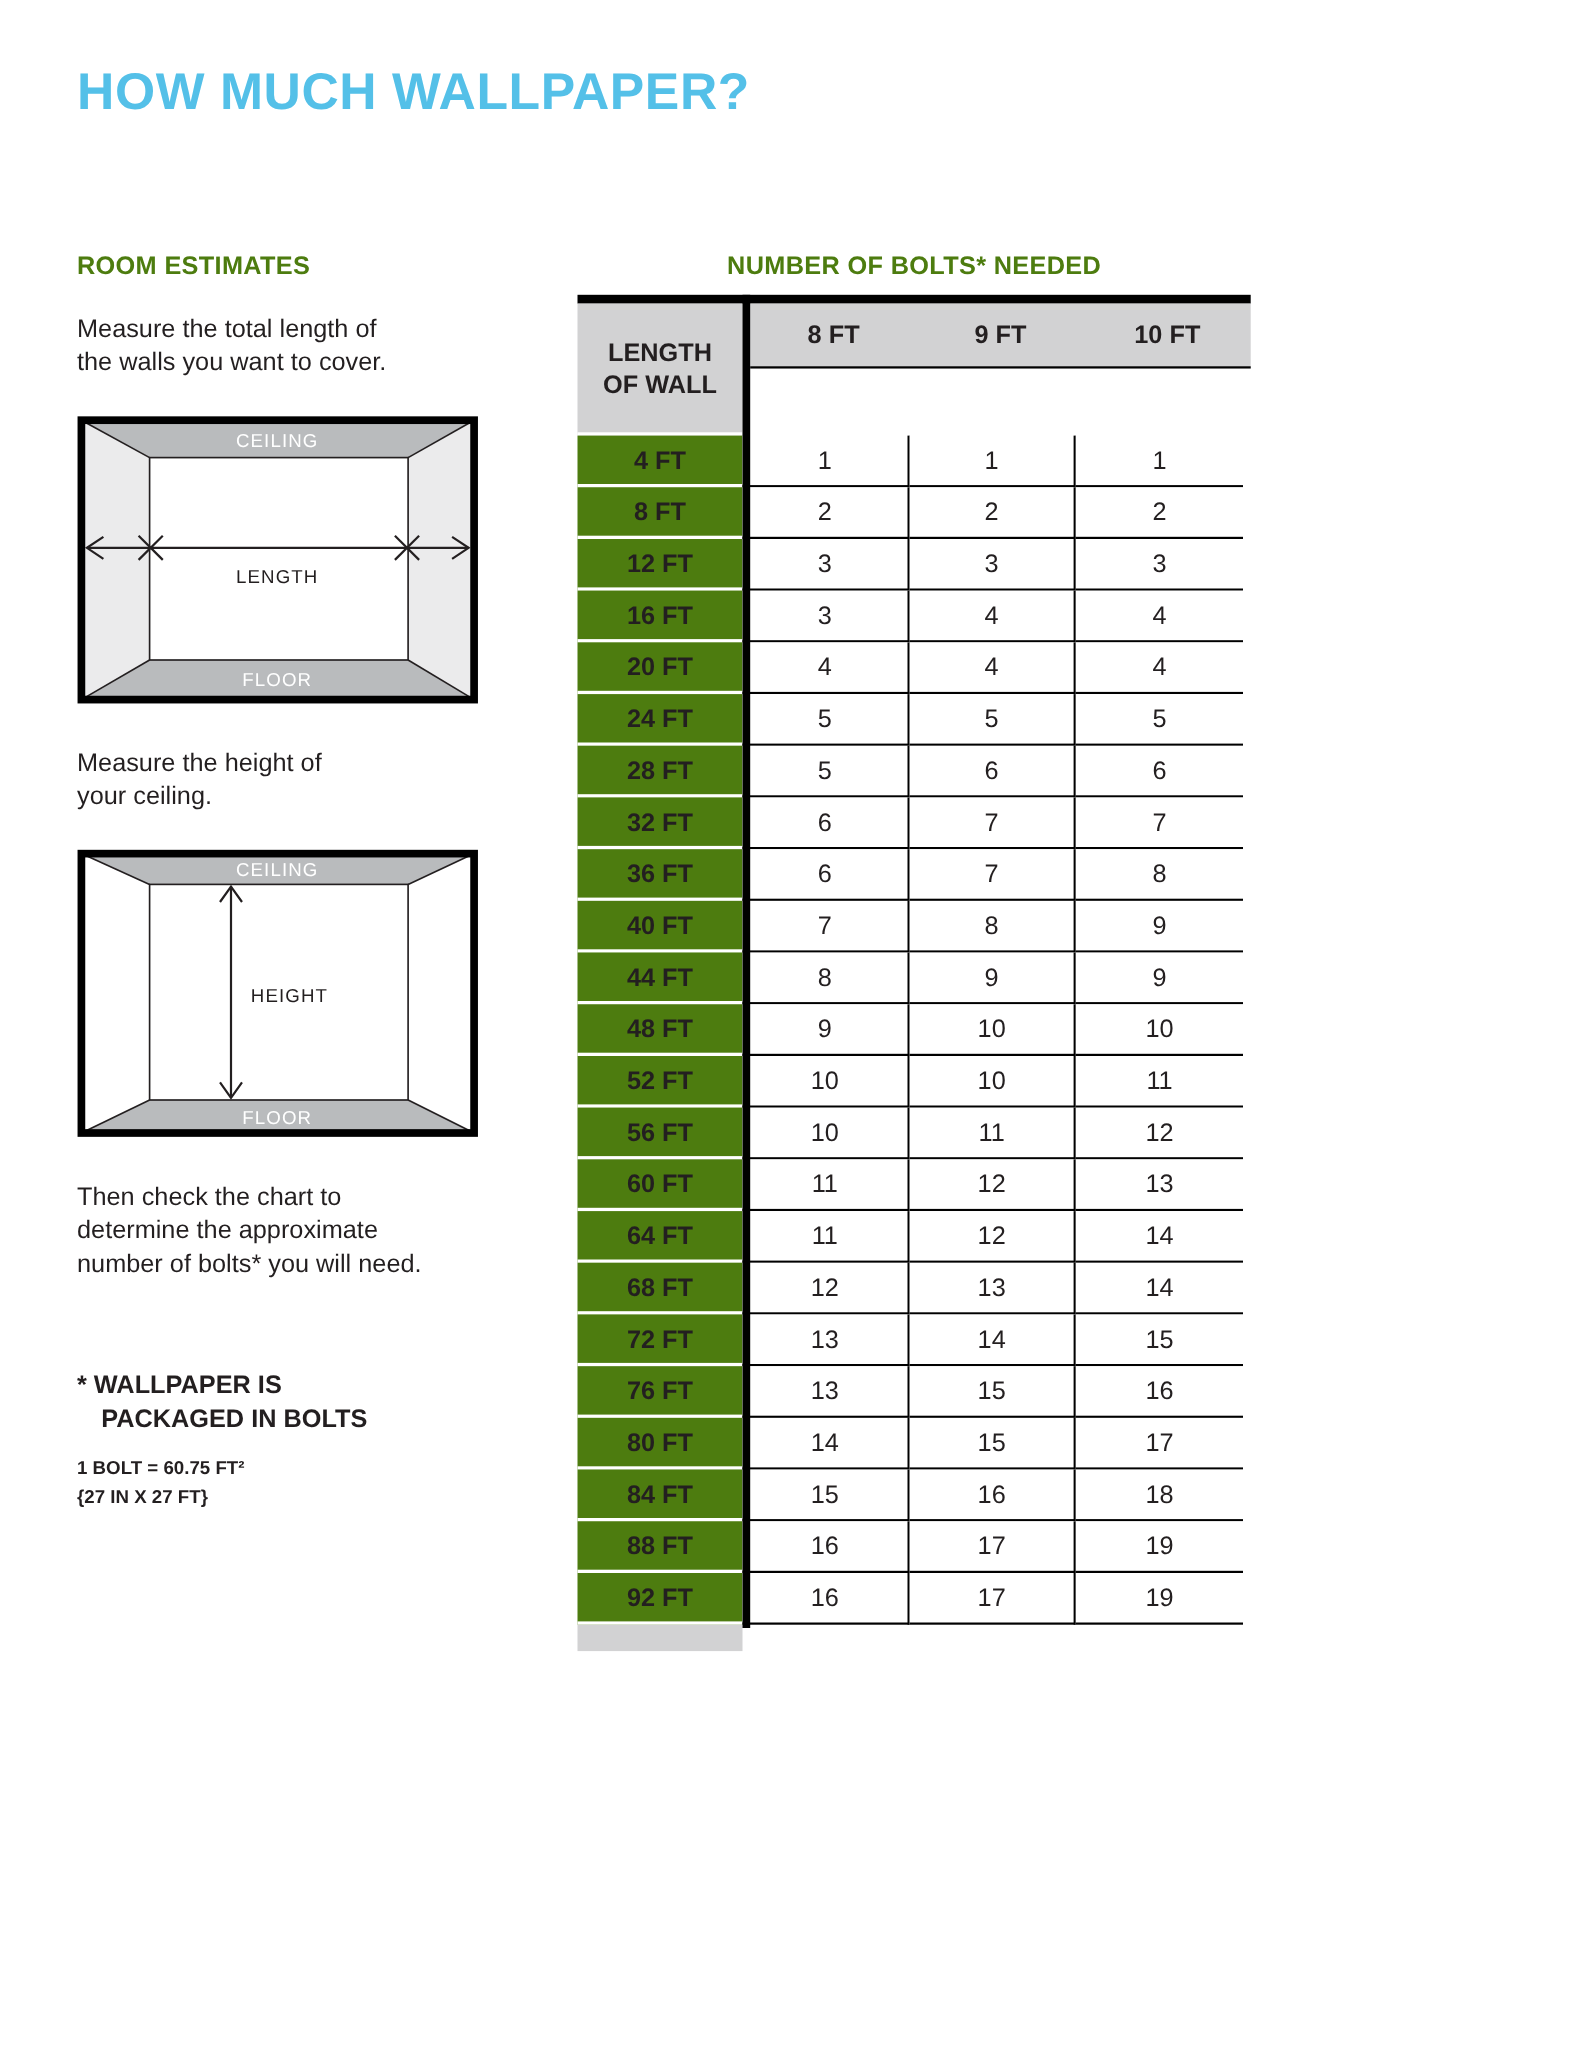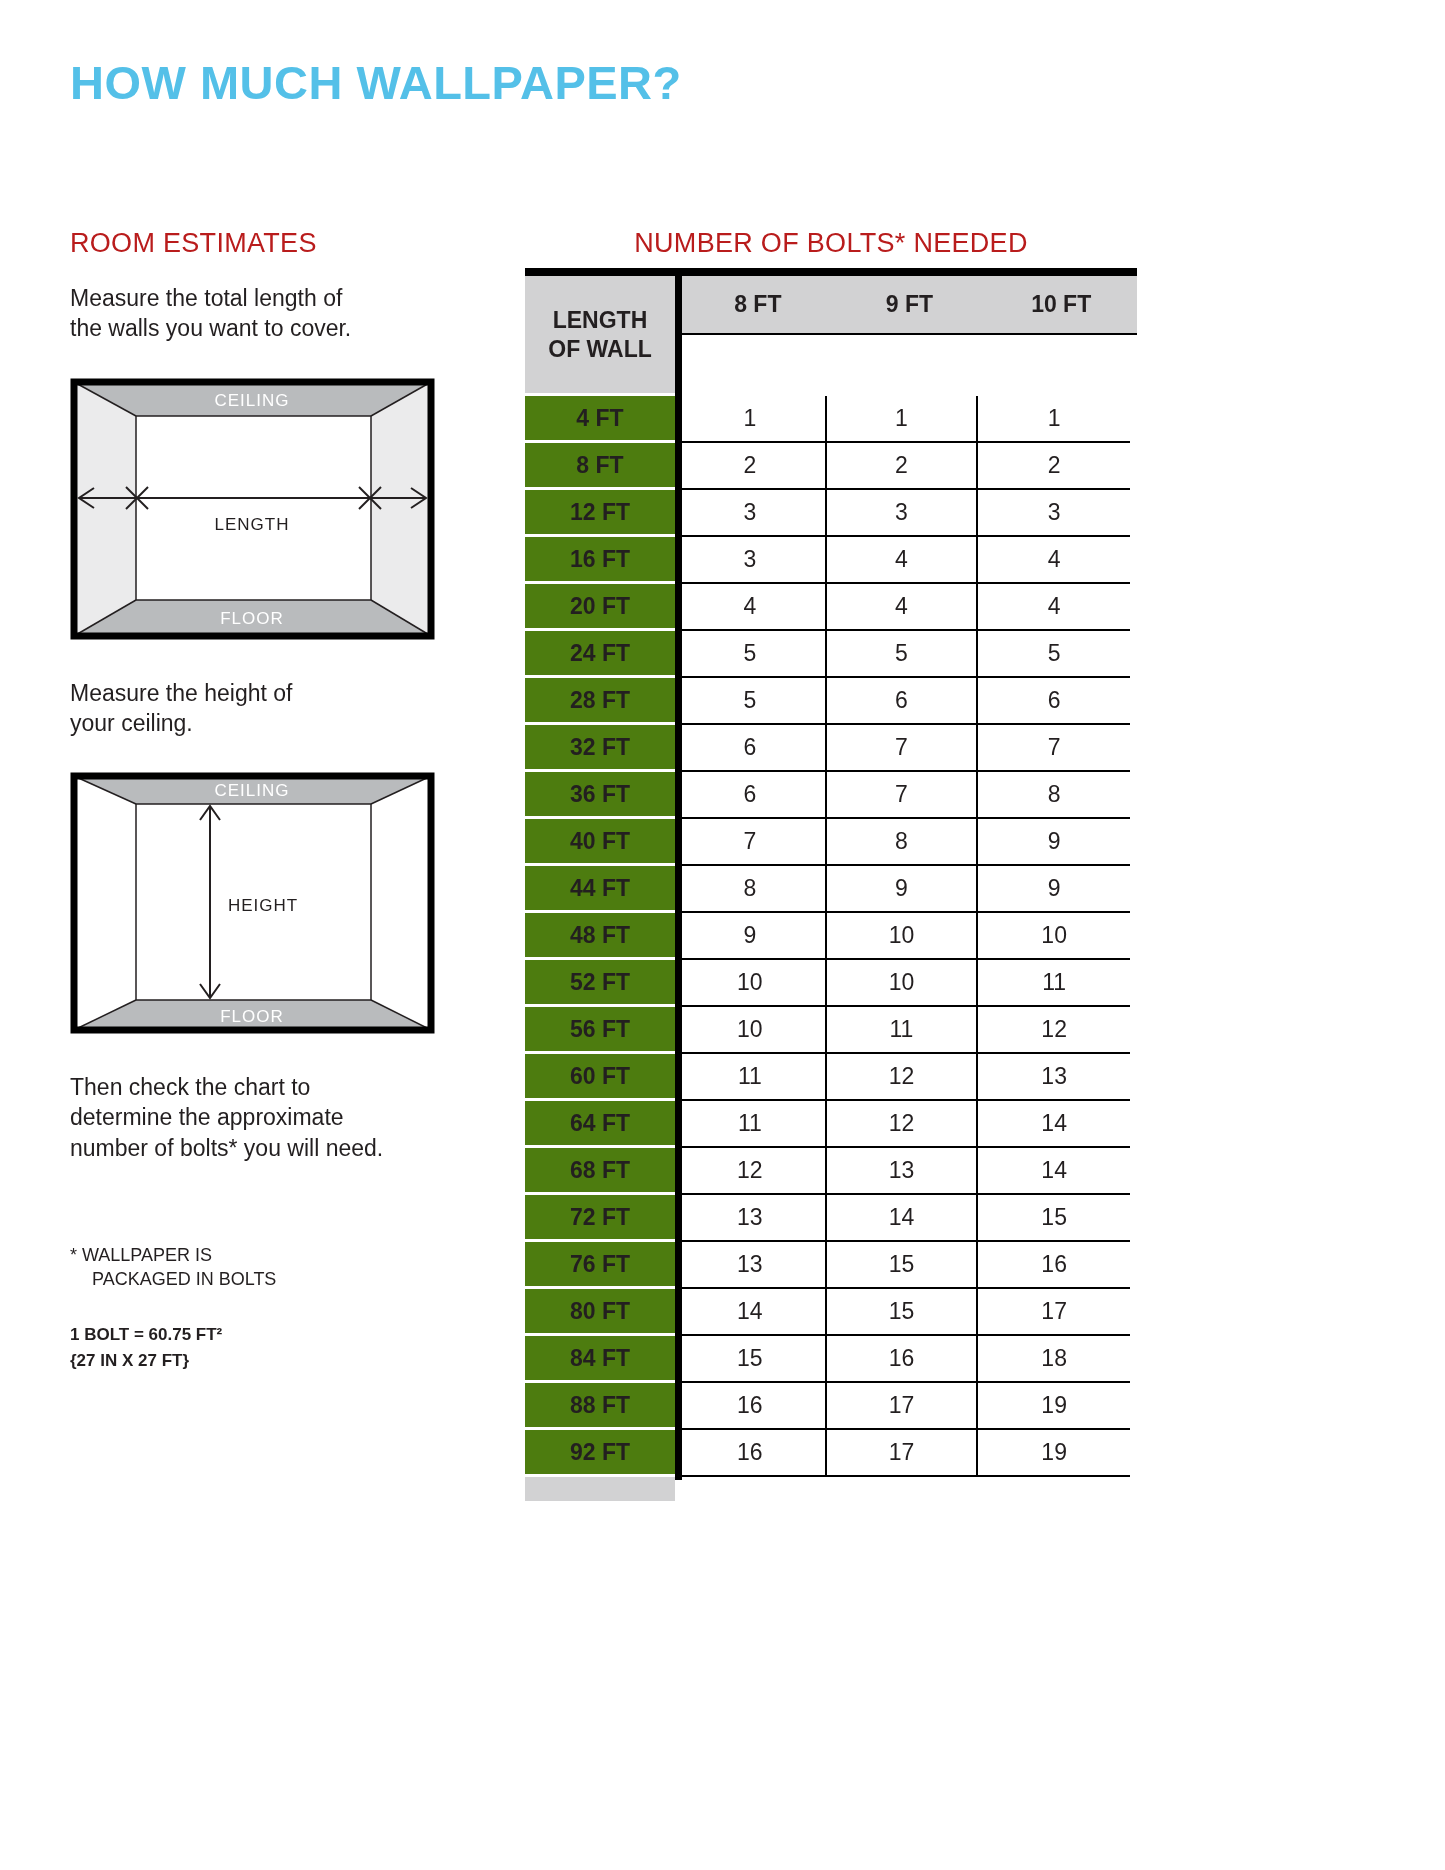--- a/index.html
+++ b/index.html
@@ -7,27 +7,27 @@
     width:1445px;height:1870px;position:relative;
     font-family:"Liberation Sans","DejaVu Sans",sans-serif;
     color:#231f20;
   }
   .abs{position:absolute;}
   .page-title{
     left:70px;top:55px;
     font-size:47px;font-weight:bold;color:#54c0e8;letter-spacing:0.5px;
   }
   .section-title{
-    font-size:27px;font-weight:normal;color:#b91c1c;letter-spacing:0.3px;
+    font-size:23px;font-weight:bold;color:#4d7c0f;letter-spacing:0.3px;
   }
   .step-text{
     font-size:23px;line-height:1.32;white-space:pre-line;
   }
   .footnote{
-    font-size:18px;font-weight:normal;line-height:1.35;
+    font-size:23px;font-weight:bold;line-height:1.35;
   }
   .footnote .indent{margin-left:22px;}
   .boltinfo{
     font-size:17px;font-weight:bold;line-height:1.5;
   }
 
   
   .bolt-table{left:525px;top:268px;width:612px;}
   .t-topbar{position:absolute;left:0;top:0;width:612px;height:8px;background:#000;}
   .t-vbar{position:absolute;left:150px;top:0;width:7px;background:#000;}

